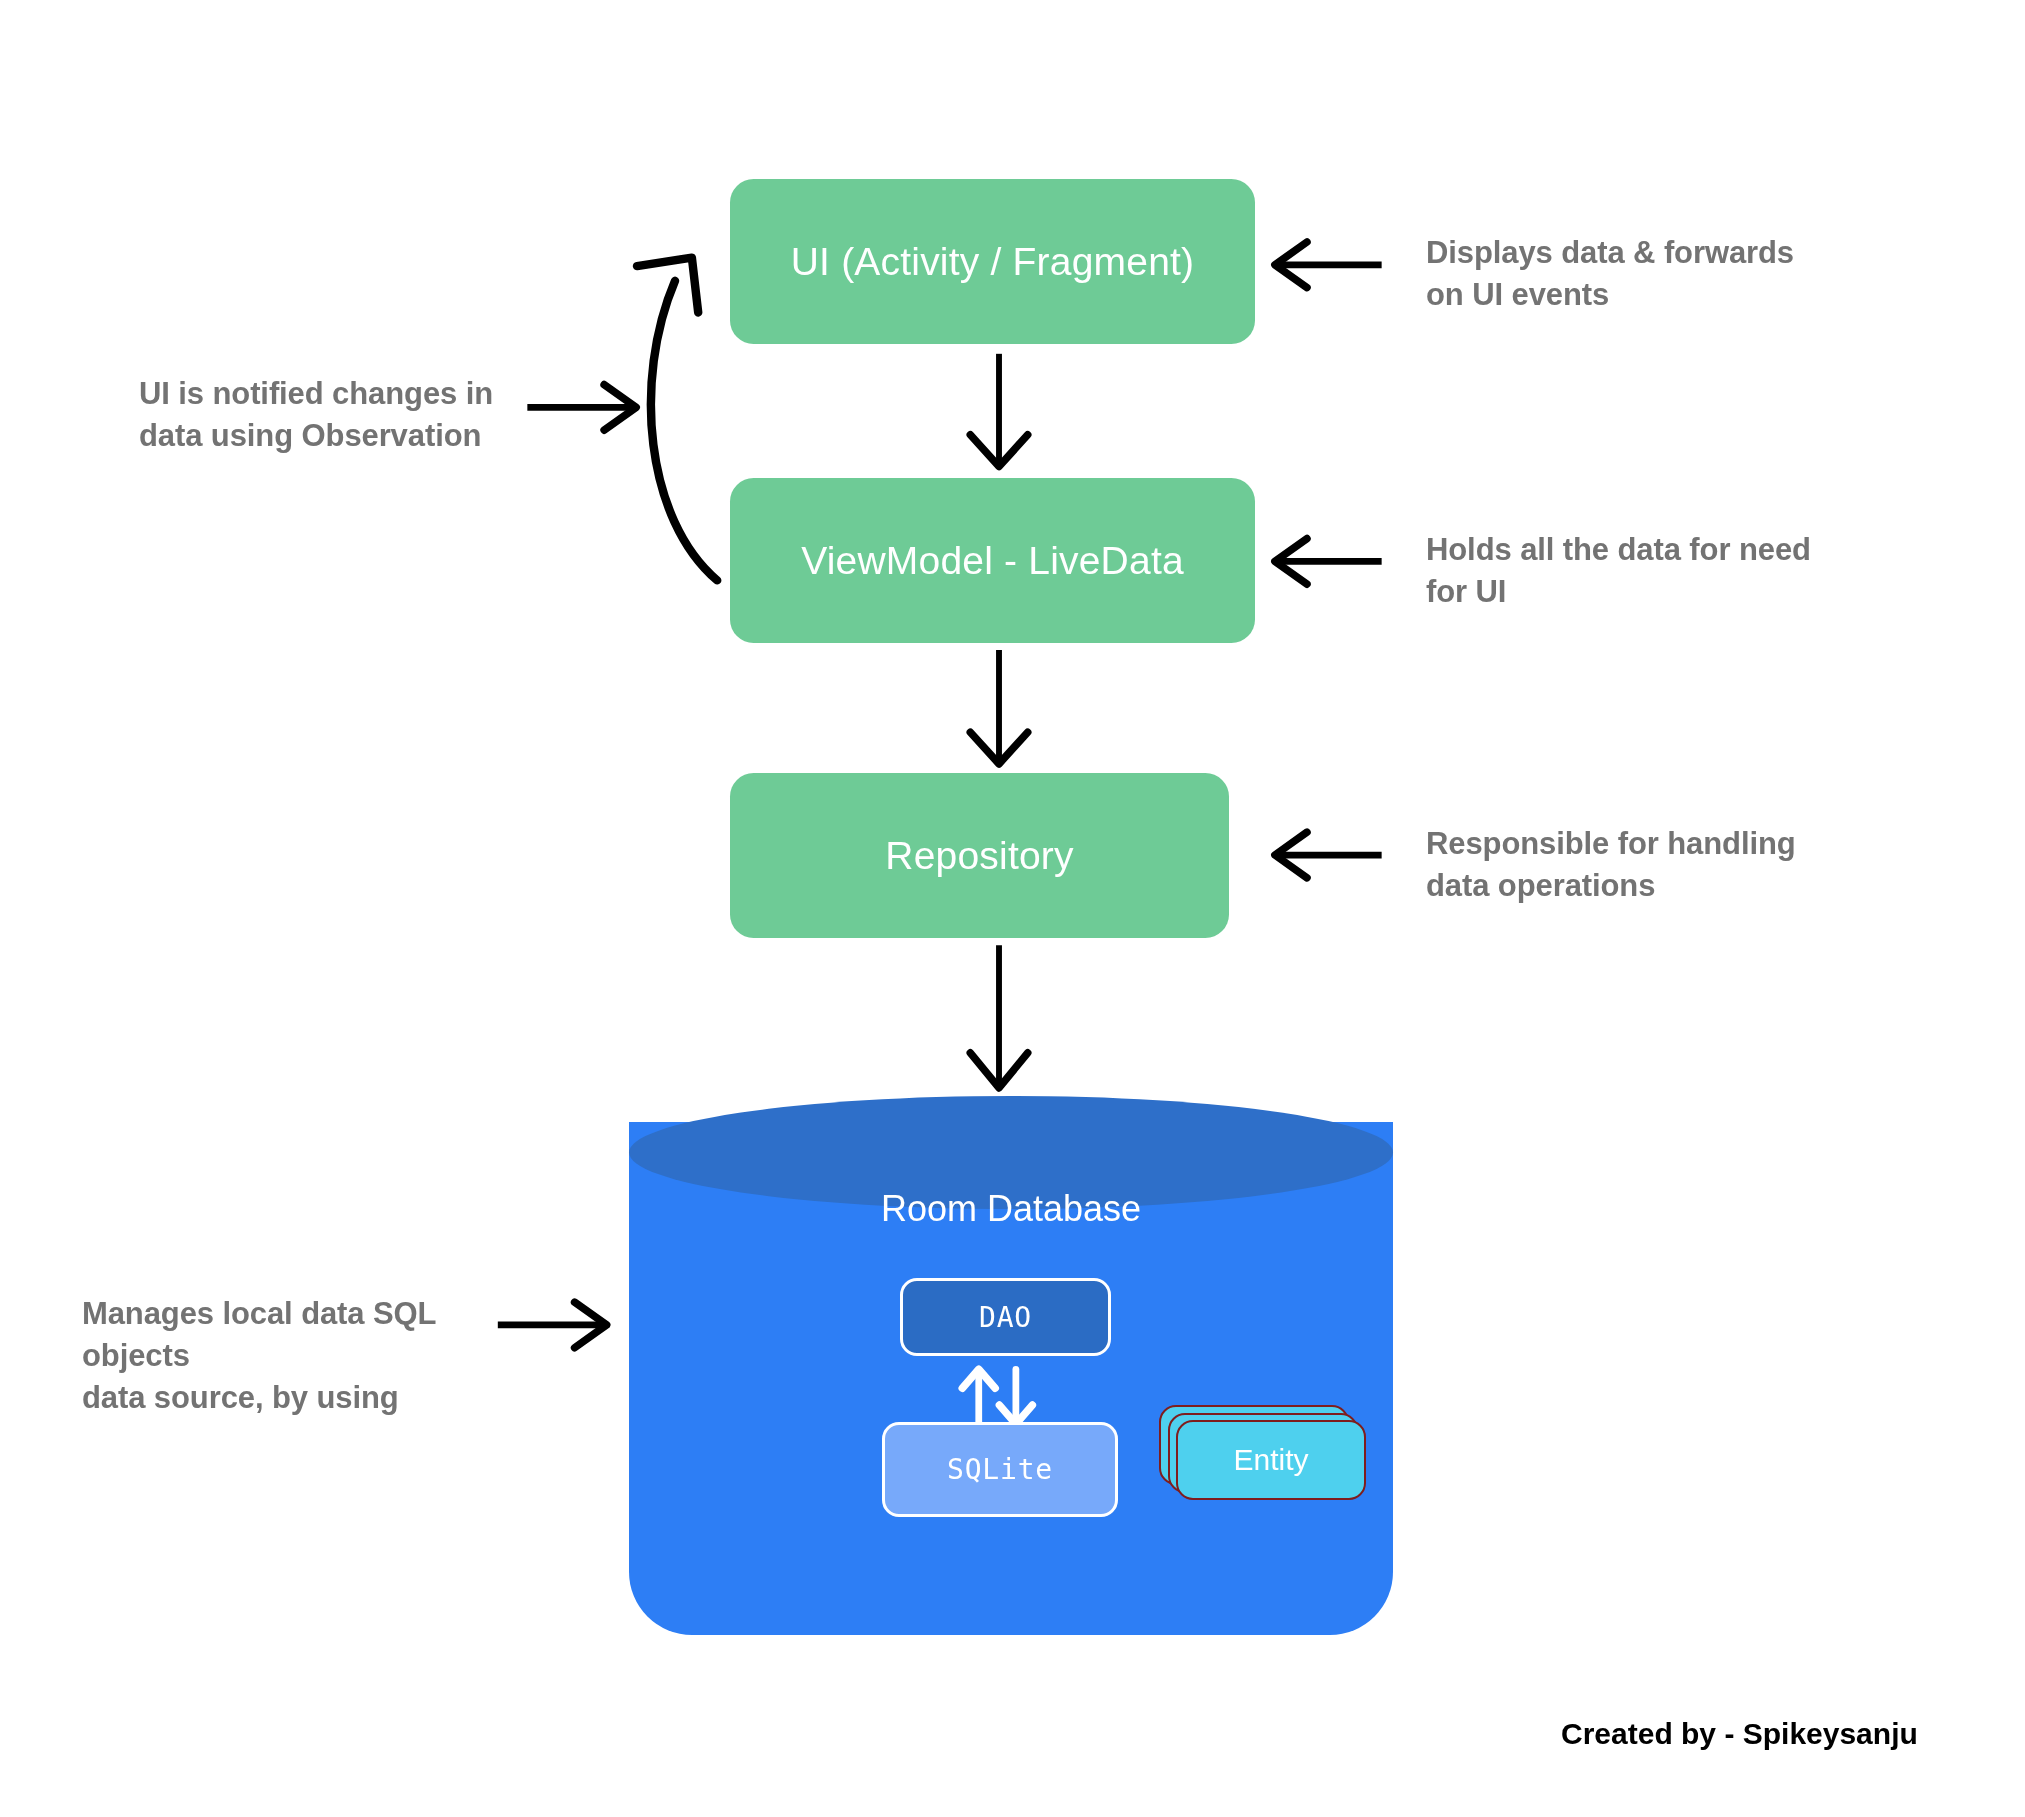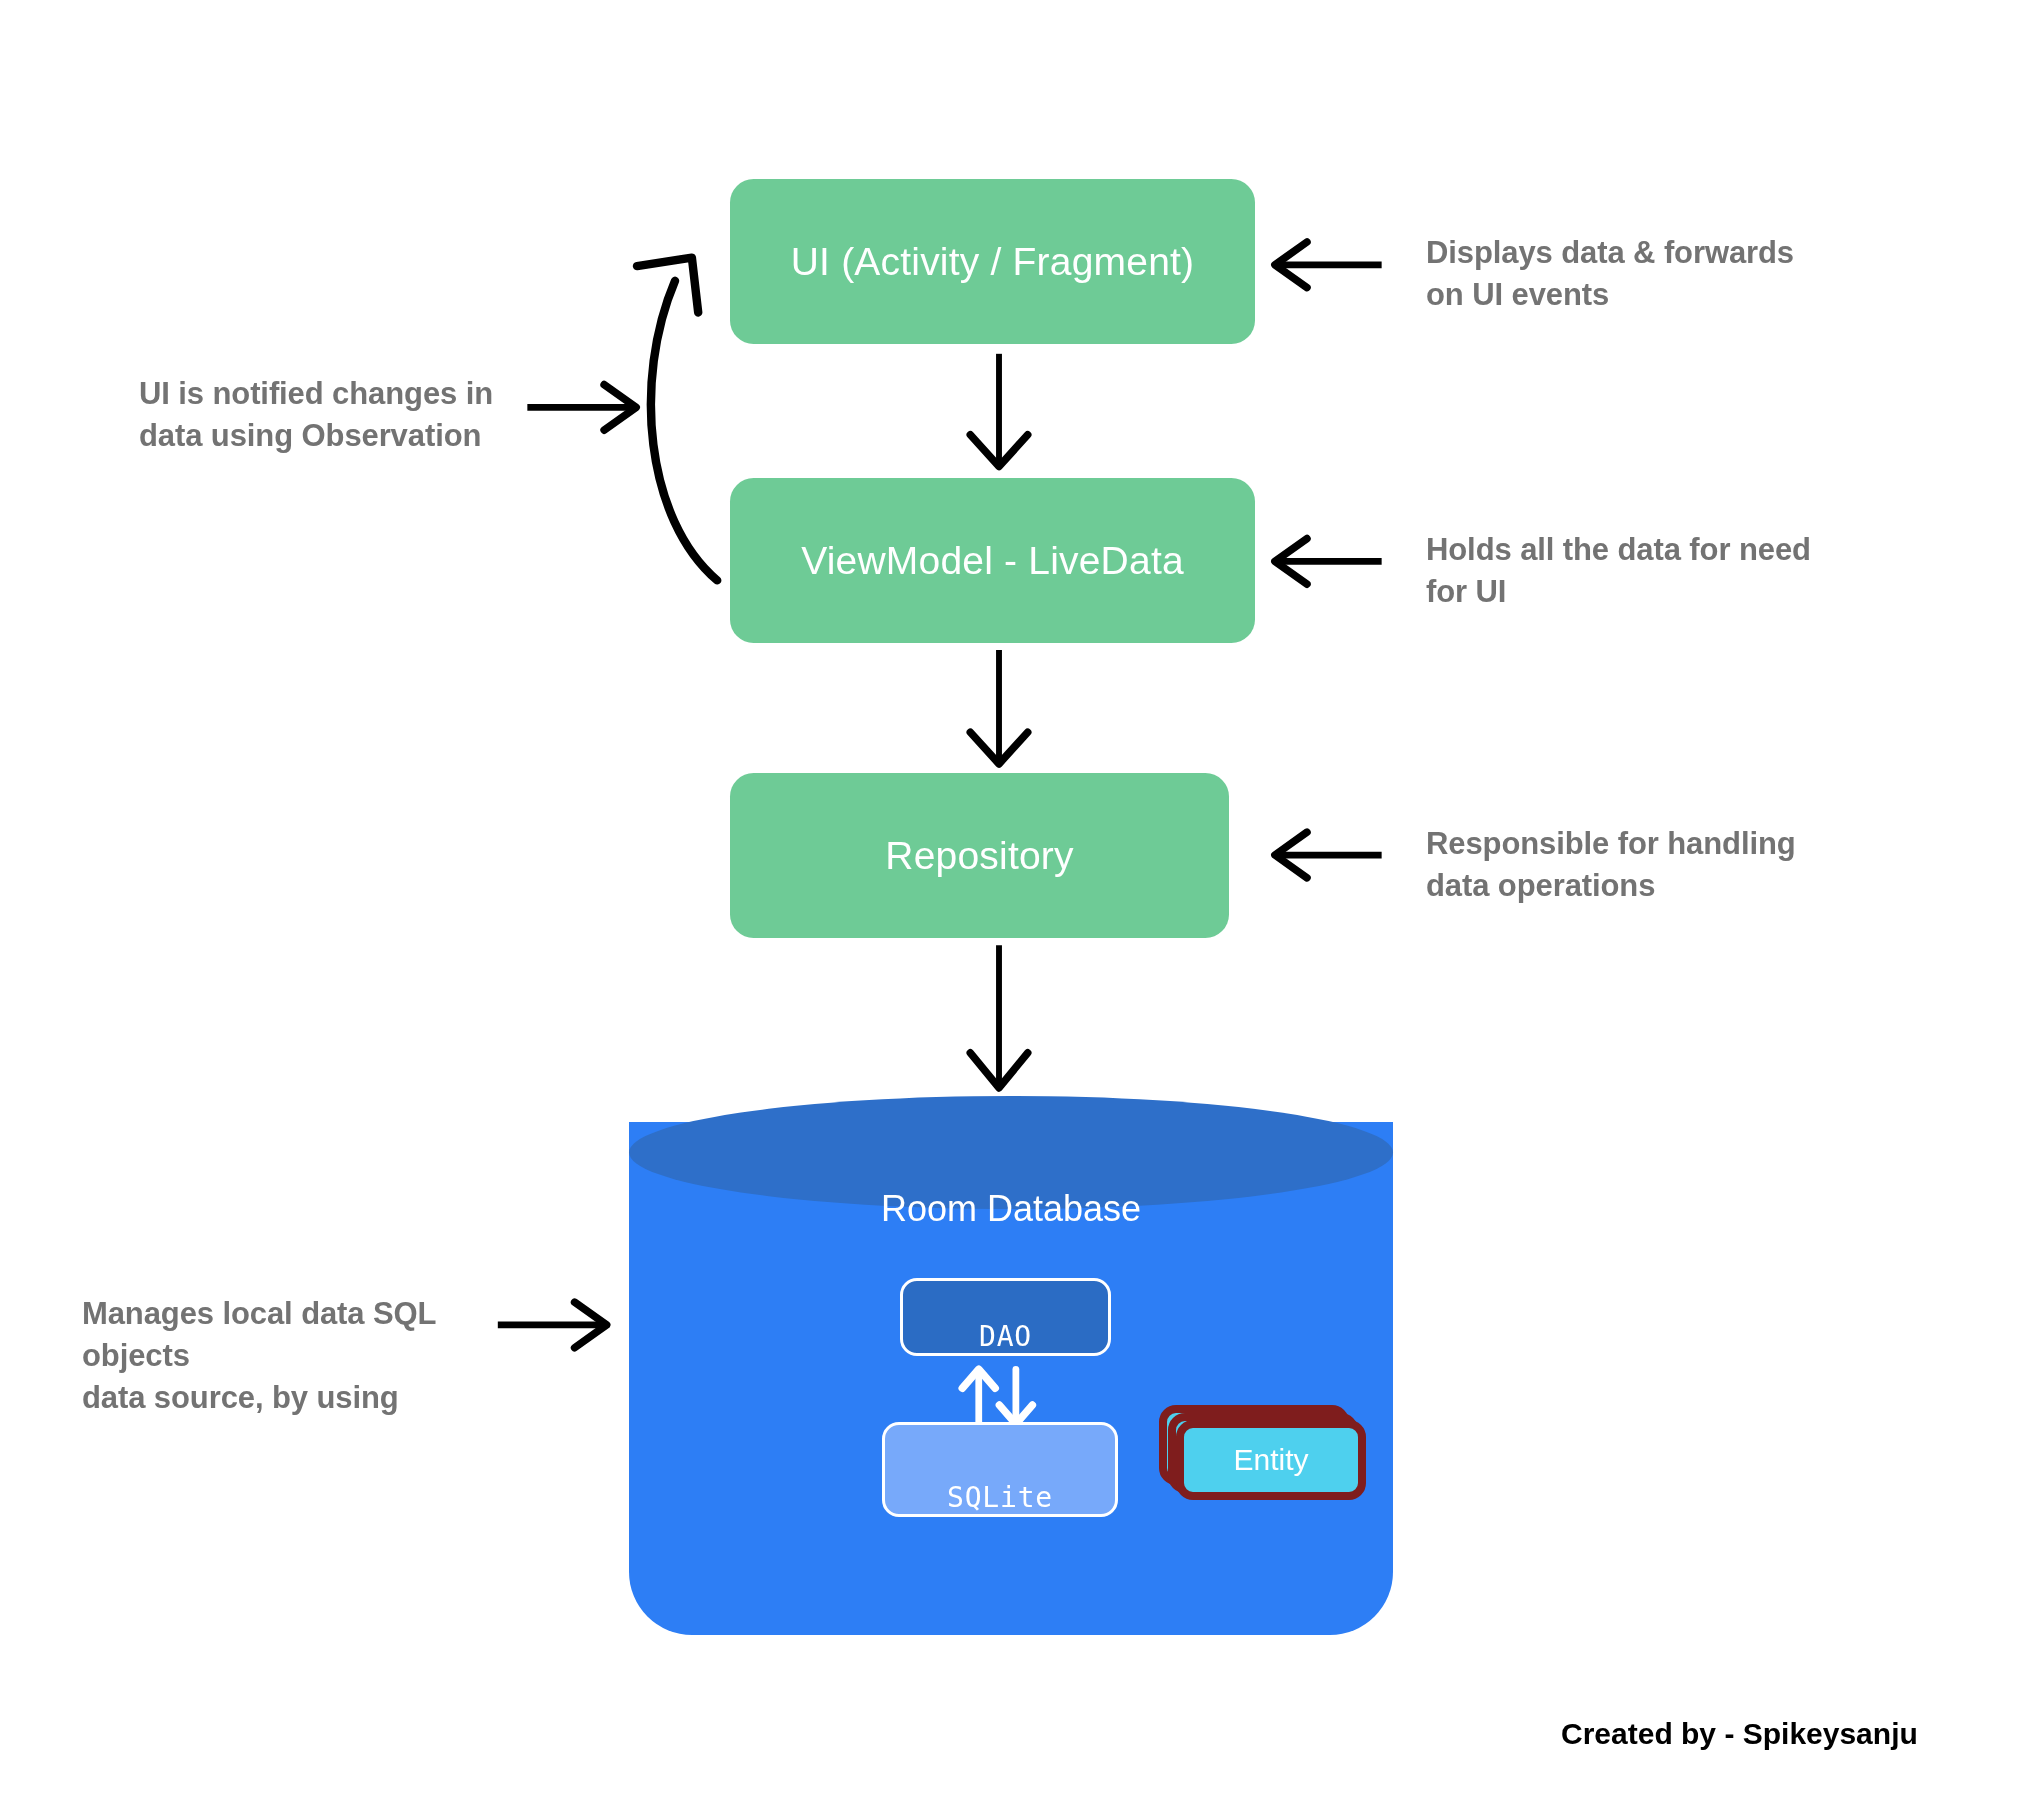--- a/index.html
+++ b/index.html
@@ -65,37 +65,37 @@
     position: absolute;
     color: #ffffff;
     font-size: 36px;
     font-weight: 500;
     white-space: nowrap;
     text-align: center;
   }
   .inner-box {
     position: absolute;
     display: flex;
-    align-items: flex-end;
+    align-items: center;
     justify-content: center;
     box-sizing: border-box;
     border: 3px solid #ffffff;
   }
   .dao-box {
     background: #2b6cc4;
     border-radius: 17px;
   }
   .sqlite-box {
     background: #77a9fa;
     border-radius: 17px;
   }
   .entity-card {
     position: absolute;
     background: #4ed0ee;
-    border: 8px solid #7f1d1d;
+    border: 2px solid #7f1d1d;
     border-radius: 17px;
     box-sizing: border-box;
   }
   .mono-label {
     color: #ffffff;
     font-family: "DejaVu Sans Mono", monospace;
     font-size: 28px;
     font-weight: 400;
     letter-spacing: 0.8px;
     white-space: nowrap;

